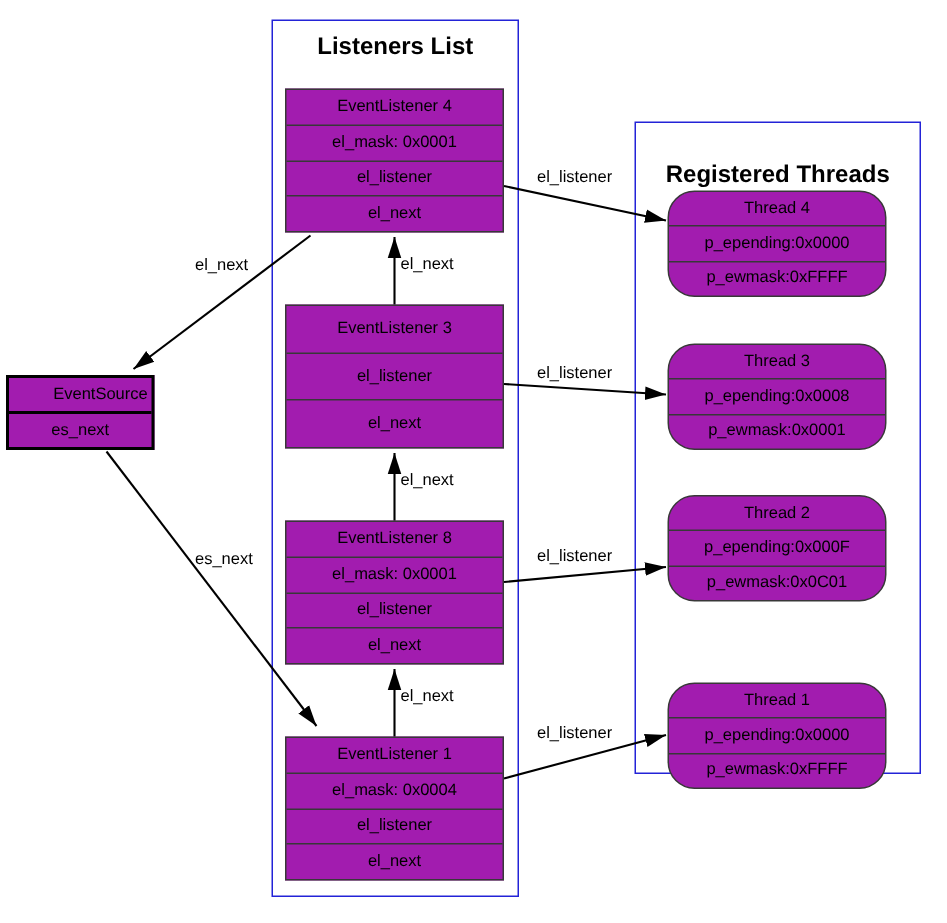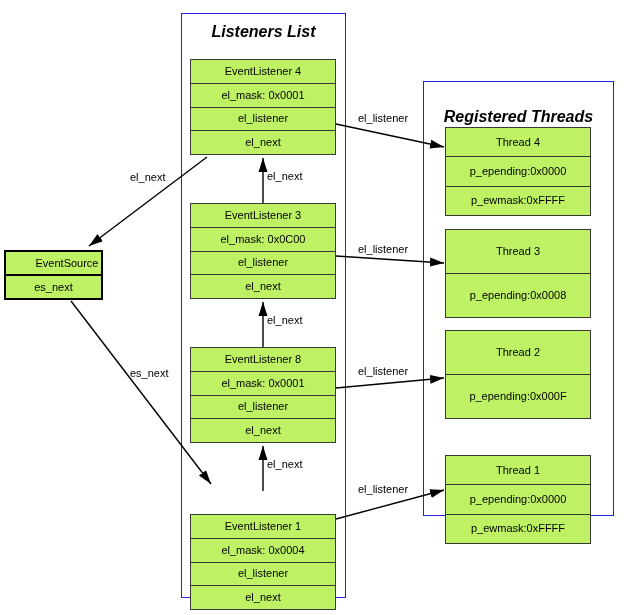--- a/index.html
+++ b/index.html
@@ -31,31 +31,30 @@
   }
   .group-title {
     position: absolute;
     left: 0;
     width: 100%;
     text-align: center;
     font-weight: bold;
     font-size: 16px;
     line-height: 19px;
     white-space: nowrap;
-    font-style: italic;
   }
   .group-listeners { left: 181px; top: 13px; width: 165px; height: 585px; }
   .group-listeners .group-title { top: 8px; }
   .group-threads { left: 423px; top: 81px; width: 191px; height: 435px; }
   .group-threads .group-title { top: 6px; margin-top: 19px; }
 
   
   .node {
     position: absolute;
-    background: #bef264;
+    background: #a21caf;
     border: 1.5px solid #383838;
     display: flex;
     flex-direction: column;
     z-index: 2;
   }
   .node .row {
     flex: 1;
     display: flex;
     align-items: center;
     justify-content: center;
@@ -64,23 +63,23 @@
     border-top: 1.5px solid #383838;
     white-space: nowrap;
     overflow: hidden;
   }
   .node .row:first-child { border-top: none; }
 
   .listener-node { left: 190px; width: 146px; height: 96px; }
   .node-el4 { top: 59px; }
   .node-el3 { top: 203px; }
   .node-el2 { top: 347px; }
-  .node-el1 { top: 514px; }
-
-  .thread-node { left: 445px; width: 146px; height: 89px; }
+  .node-el1 { top: 491px; }
+
+  .thread-node { left: 445px; width: 146px; height: 71px; border-radius: 18px; }
   .node-t4 { top: 127px; }
   .node-t3 { top: 229px; }
   .node-t2 { top: 330px; }
   .node-t1 { top: 431px; margin-top: 24px; }
 
   .node-eventsource {
     left: 4px; top: 250px; width: 99px; height: 50px;
     border: 2.5px solid #000000;
   }
   .node-eventsource .row { border-top: 2.5px solid #000000; }
@@ -138,21 +137,20 @@
 
   <div class="node listener-node node-el4">
     <div class="row">EventListener 4</div>
     <div class="row">el_mask: 0x0001</div>
     <div class="row">el_listener</div>
     <div class="row">el_next</div>
   </div>
 
   <div class="node listener-node node-el3">
     <div class="row">EventListener 3</div>
-    <div class="row">el_mask: 0x0C00</div>
     <div class="row">el_listener</div>
     <div class="row">el_next</div>
   </div>
 
   <div class="node listener-node node-el2">
     <div class="row">EventListener 8</div>
     <div class="row">el_mask: 0x0001</div>
     <div class="row">el_listener</div>
     <div class="row">el_next</div>
   </div>
@@ -166,25 +164,27 @@
 
   <div class="node thread-node node-t4">
     <div class="row">Thread 4</div>
     <div class="row">p_epending:0x0000</div>
     <div class="row">p_ewmask:0xFFFF</div>
   </div>
 
   <div class="node thread-node node-t3">
     <div class="row">Thread 3</div>
     <div class="row">p_epending:0x0008</div>
+    <div class="row">p_ewmask:0x0001</div>
   </div>
 
   <div class="node thread-node node-t2">
     <div class="row">Thread 2</div>
     <div class="row">p_epending:0x000F</div>
+    <div class="row">p_ewmask:0x0C01</div>
   </div>
 
   <div class="node thread-node node-t1">
     <div class="row">Thread 1</div>
     <div class="row">p_epending:0x0000</div>
     <div class="row">p_ewmask:0xFFFF</div>
   </div>
 
   <svg class="arrows" width="631" height="615" viewBox="0 0 631 615" xmlns="http://www.w3.org/2000/svg">
     <defs>

